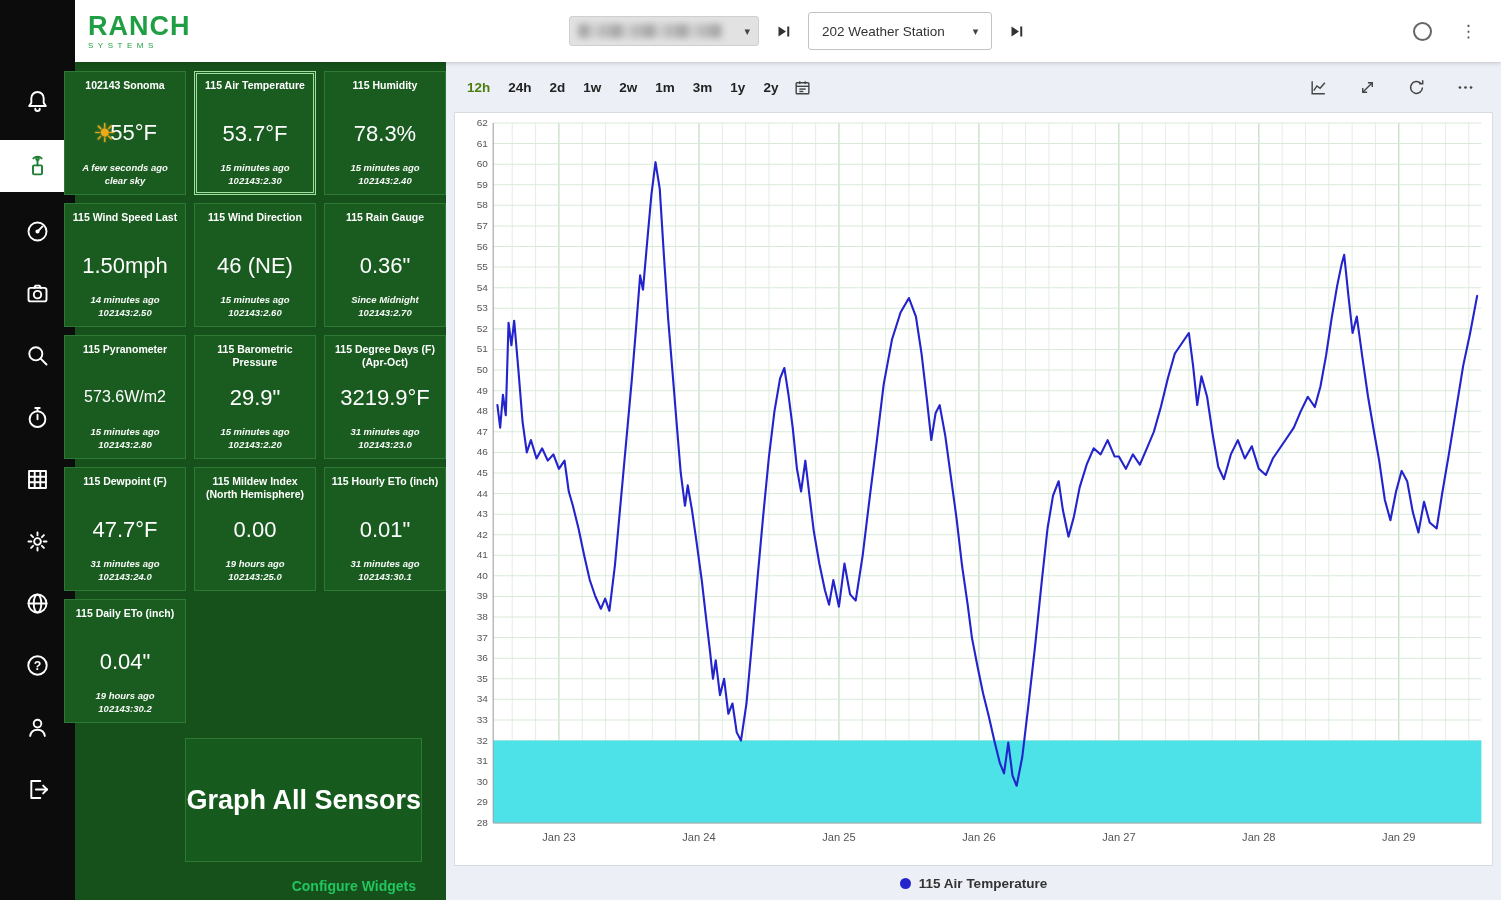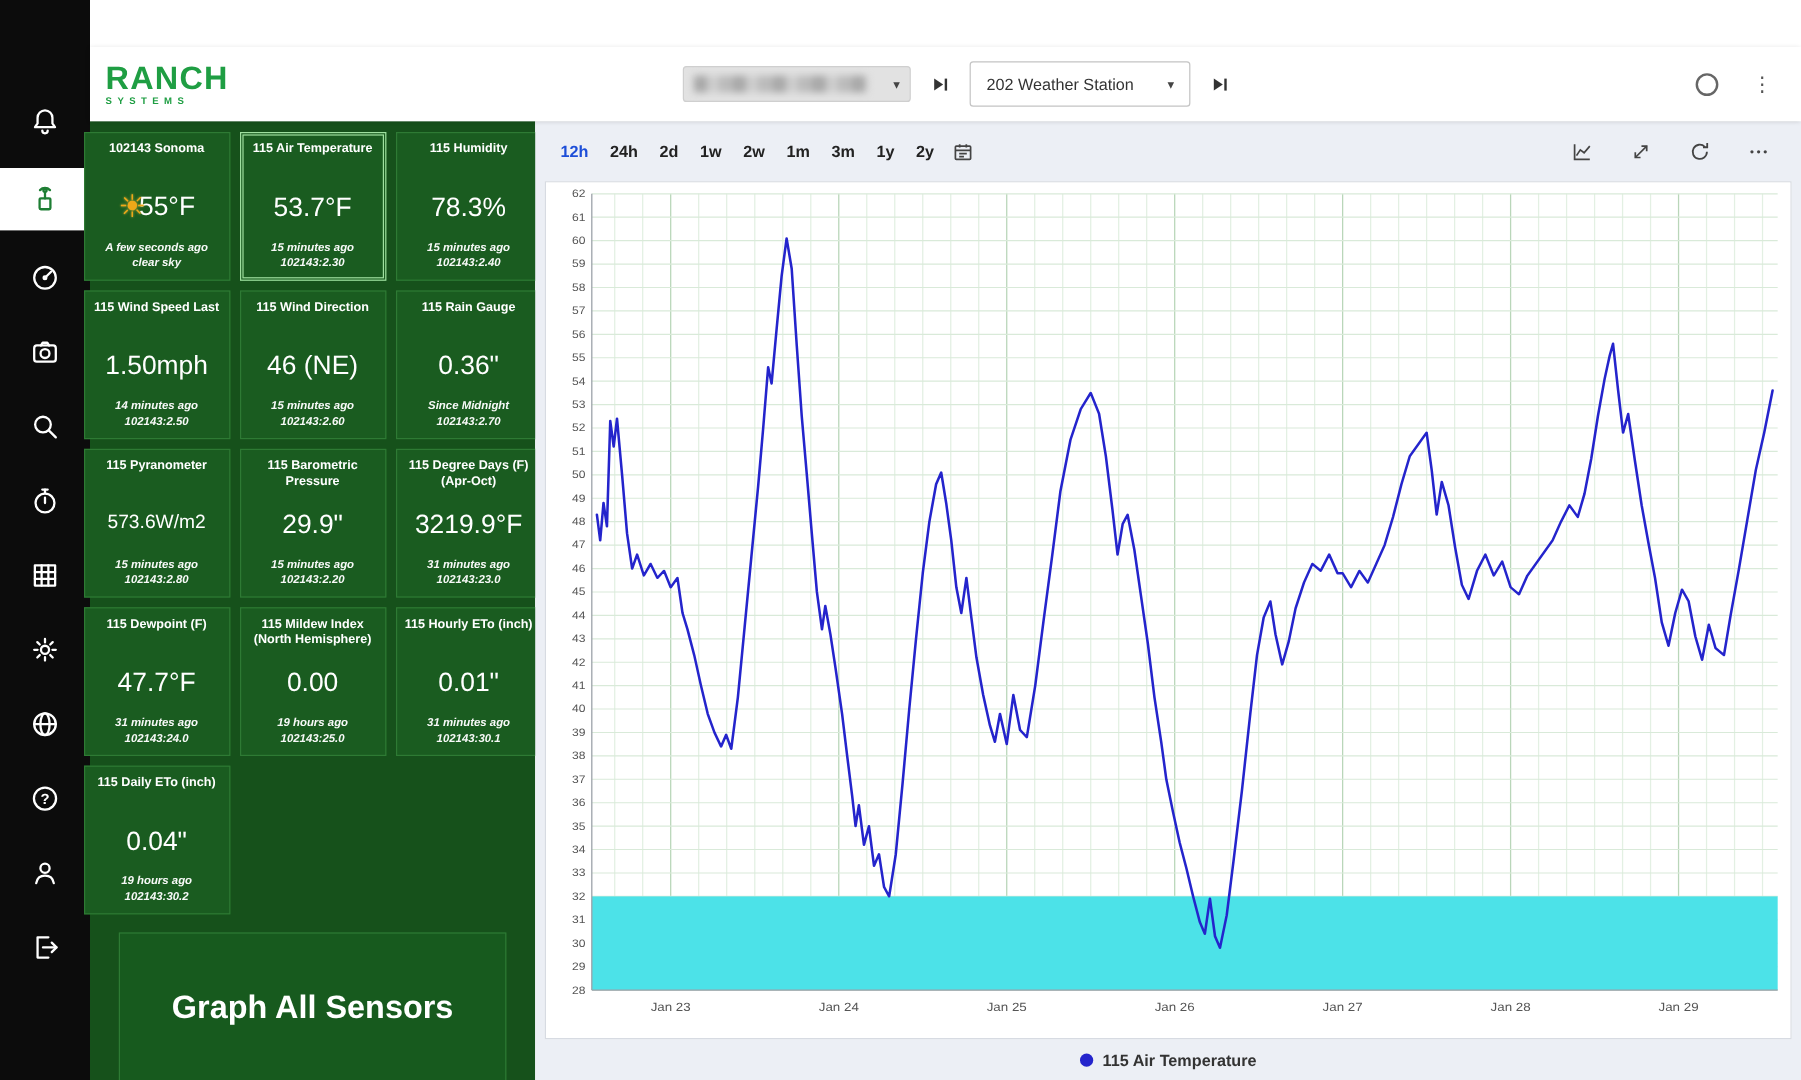--- a/index.html
+++ b/index.html
@@ -12,24 +12,24 @@
   .side-item{width:75px;height:46px;display:flex;align-items:center;justify-content:center;
              cursor:pointer;margin-bottom:16px;}
   .side-item.selected{background:#ffffff;height:52px;}
   .side-icon svg{width:27px;height:27px;display:block;}
 
   
   .right-col{flex:1;display:flex;flex-direction:column;min-width:0;}
 
   
   .topbar{height:62px;background:#ffffff;display:flex;align-items:center;flex:none;
-          box-shadow:0 1px 4px rgba(0,0,0,.18);position:relative;z-index:3;margin-top:39px;}
+          box-shadow:0 1px 4px rgba(0,0,0,.18);position:relative;z-index:3;}
   .logo-zone{width:430px;flex:none;padding-left:13px;box-sizing:border-box;}
   .logo-main{color:#1f9e43;font-size:27px;font-weight:bold;letter-spacing:1px;line-height:1;}
-  .logo-sub{color:#1f9e43;font-size:8px;font-weight:bold;letter-spacing:4.5px;margin-top:1px;}
+  .logo-sub{color:#1f9e43;font-size:8px;font-weight:normal;letter-spacing:4.5px;margin-top:1px;}
   .blur-select{margin-left:64px;width:190px;height:30px;background:#e2e2e2;border:1px solid #cfcfcf;
                border-radius:3px;display:flex;align-items:center;justify-content:space-between;
                padding:0 8px;box-sizing:border-box;cursor:pointer;}
   .blur-text{display:block;width:145px;height:14px;border-radius:2px;
              background:repeating-linear-gradient(90deg,#a9a9a9 0 11px,#cdcdcd 11px 21px,#bbb 21px 33px);
              filter:blur(3px);}
   .caret{color:#444;font-size:11px;}
   .skip-btn{margin:0 17px;cursor:pointer;display:flex;align-items:center;}
   .skip-btn svg{width:15px;height:15px;display:block;}
   .station-select{height:36px;background:#fff;border:1px solid #c3c3c3;border-radius:3px;
@@ -37,21 +37,21 @@
   .station-label{font-size:13.5px;color:#333;}
   .topbar-right{margin-left:auto;display:flex;align-items:center;gap:28px;margin-right:24px;}
   .ring-icon{width:15px;height:15px;border:2px solid #666;border-radius:50%;cursor:pointer;}
   .vdots-icon{font-size:17px;color:#555;cursor:pointer;line-height:1;}
 
   
   .body-row{flex:1;display:flex;min-height:0;}
 
   
   .green-panel{width:371px;flex:none;background:#16511b;box-sizing:border-box;
-               padding-top:9px;display:flex;flex-direction:column;}
+               padding-top:9px;display:flex;flex-direction:column;align-items:flex-end;}
   .tiles{display:grid;grid-template-columns:repeat(3,122px);gap:8px;justify-content:center;}
   .tile{background:#1a5c20;border:1px solid #2e7a34;color:#fff;text-align:center;height:124px;
         box-sizing:border-box;padding:7px 3px 6px;display:flex;flex-direction:column;
         justify-content:space-between;cursor:pointer;}
   .tile.selected{border:1px solid #9fe09f;outline:1px solid #9fe09f;outline-offset:-3px;}
   .t-title{font-size:10.5px;font-weight:bold;line-height:1.2;min-height:25px;}
   .t-value{font-size:22px;font-weight:normal;line-height:1.05;position:relative;}
   .t-value.small{font-size:16px;}
   .sun-glyph{color:#f0a818;font-size:26px;position:relative;margin-right:-6px;
              text-shadow:0 0 2px #f5c13a;vertical-align:-2px;}
@@ -60,21 +60,21 @@
   .graph-all{margin:15px 24px 0;border:1px solid #2e7a34;background:#175a1e;height:122px;flex:none;
              display:flex;align-items:center;justify-content:center;color:#fff;font-size:27px;
              font-weight:bold;cursor:pointer;}
   .configure{margin:16px 30px 0 0;text-align:right;color:#22c55e;font-weight:bold;font-size:14px;
              cursor:pointer;}
 
   
   .main{flex:1;background:#eceff5;display:flex;flex-direction:column;min-width:0;}
   .chart-toolbar{height:50px;flex:none;display:flex;align-items:center;padding:0 14px 0 12px;gap:0;}
   .range-btn{font-size:13.5px;font-weight:bold;color:#222;cursor:pointer;padding:4px 9px;}
-  .range-btn.selected{color:#1d4ed8;}
+  .range-btn.selected{color:#4d7c0f;}
   .tb-icon{cursor:pointer;display:flex;align-items:center;justify-content:center;margin-left:6px;}
   .tb-icon svg{width:19px;height:19px;display:block;}
   .tb-right{margin-left:auto;display:flex;align-items:center;gap:30px;margin-right:12px;}
   .tb-right .tb-icon{margin-left:0;}
   .chart-card{flex:1;background:#ffffff;margin:0 8px;border:1px solid #d7dbe2;min-height:0;}
   .chart-card svg{width:100%;height:100%;display:block;}
   .legend-row{height:34px;flex:none;display:flex;align-items:center;justify-content:center;gap:8px;}
   .legend-dot{width:11px;height:11px;border-radius:50%;}
   .legend-label{font-size:13.5px;color:#333;font-weight:bold;}
 </style>

